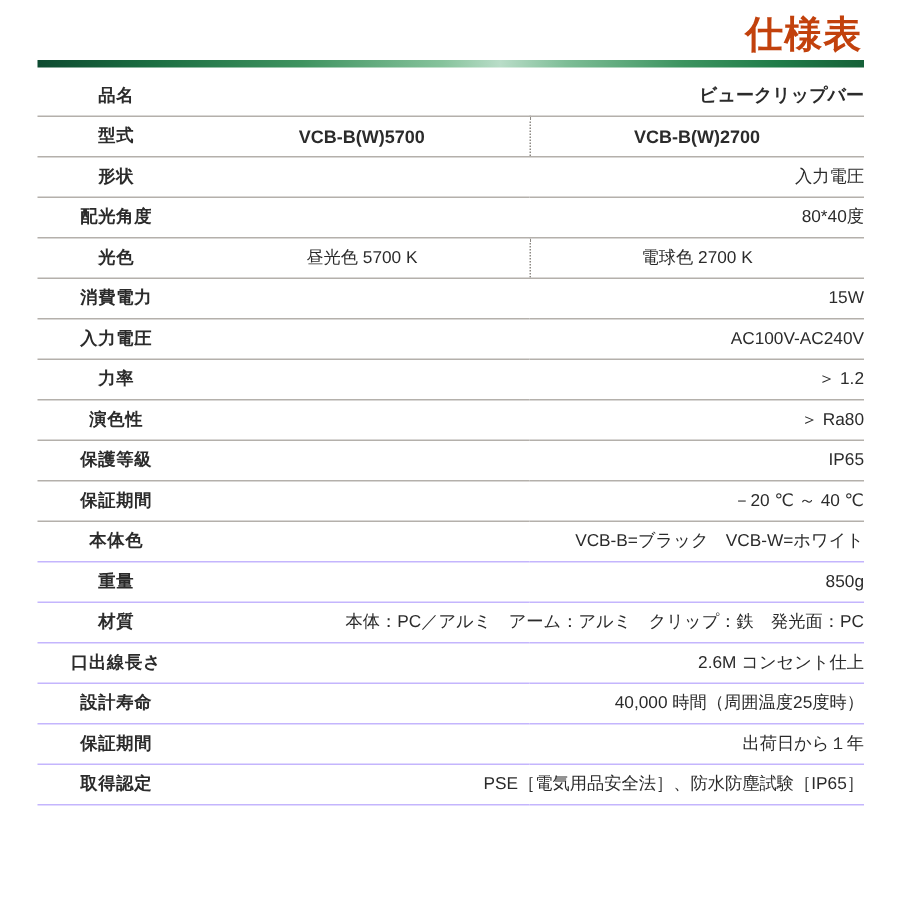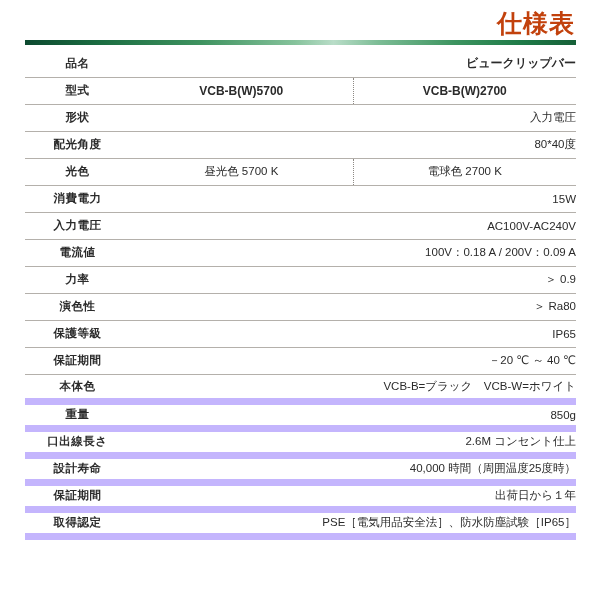--- a/index.html
+++ b/index.html
@@ -80,21 +80,21 @@
   }
   .spec-table tr:first-child td {
     border-top: none;
     margin-top: 36px;
   }
   .spec-table tr:last-child td {
     border-bottom: 1px solid #4a4742;
   }
   
   .spec-table tr.dark td {
-    border-bottom: 7px solid #c4b5fd;
+    border-bottom: 1px solid #c4b5fd;
   }
 
   .label-cell {
     width: 105px;
     text-align: center;
     color: #1f7a45;
     font-weight: bold;
     font-size: 11.5px;
     letter-spacing: 0.5px;
     white-space: nowrap;
@@ -156,26 +156,22 @@
         </tr>
         <tr>
           <td class="label-cell">消費電力</td>
           <td colspan="2" class="value-cell value-span">15W</td>
         </tr>
         <tr>
           <td class="label-cell">入力電圧</td>
           <td colspan="2" class="value-cell value-span">AC100V-AC240V</td>
         </tr>
         <tr>
-          <td class="label-cell">電流値</td>
-          <td colspan="2" class="value-cell value-span">100V：0.18 A / 200V：0.09 A</td>
-        </tr>
-        <tr>
           <td class="label-cell">力率</td>
-          <td colspan="2" class="value-cell value-span">＞ 0.9</td>
+          <td colspan="2" class="value-cell value-span">＞ 1.2</td>
         </tr>
         <tr>
           <td class="label-cell">演色性</td>
           <td colspan="2" class="value-cell value-span">＞ Ra80</td>
         </tr>
         <tr>
           <td class="label-cell">保護等級</td>
           <td colspan="2" class="value-cell value-span">IP65</td>
         </tr>
         <tr>
@@ -184,20 +180,24 @@
         </tr>
         <tr class="dark">
           <td class="label-cell">本体色</td>
           <td colspan="2" class="value-cell value-span">VCB-B=ブラック　VCB-W=ホワイト</td>
         </tr>
         <tr class="dark">
           <td class="label-cell">重量</td>
           <td colspan="2" class="value-cell value-span">850g</td>
         </tr>
         <tr class="dark">
+          <td class="label-cell">材質</td>
+          <td colspan="2" class="value-cell value-span">本体：PC／アルミ　アーム：アルミ　クリップ：鉄　発光面：PC</td>
+        </tr>
+        <tr class="dark">
           <td class="label-cell">口出線長さ</td>
           <td colspan="2" class="value-cell value-span">2.6M コンセント仕上</td>
         </tr>
         <tr class="dark">
           <td class="label-cell">設計寿命</td>
           <td colspan="2" class="value-cell value-span">40,000 時間（周囲温度25度時）</td>
         </tr>
         <tr class="dark">
           <td class="label-cell">保証期間</td>
           <td colspan="2" class="value-cell value-span">出荷日から１年</td>

